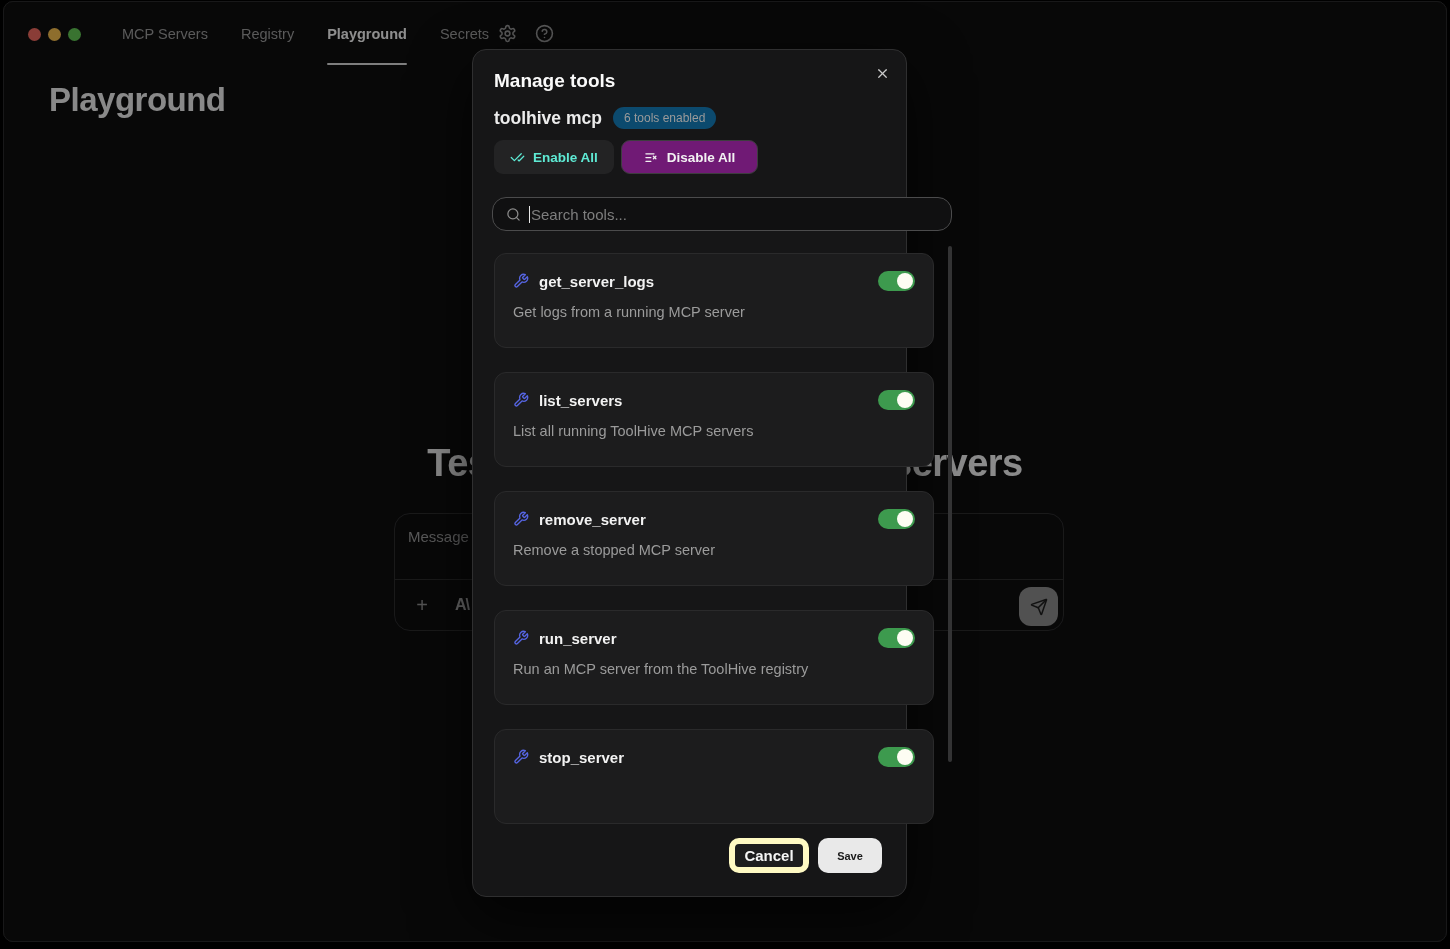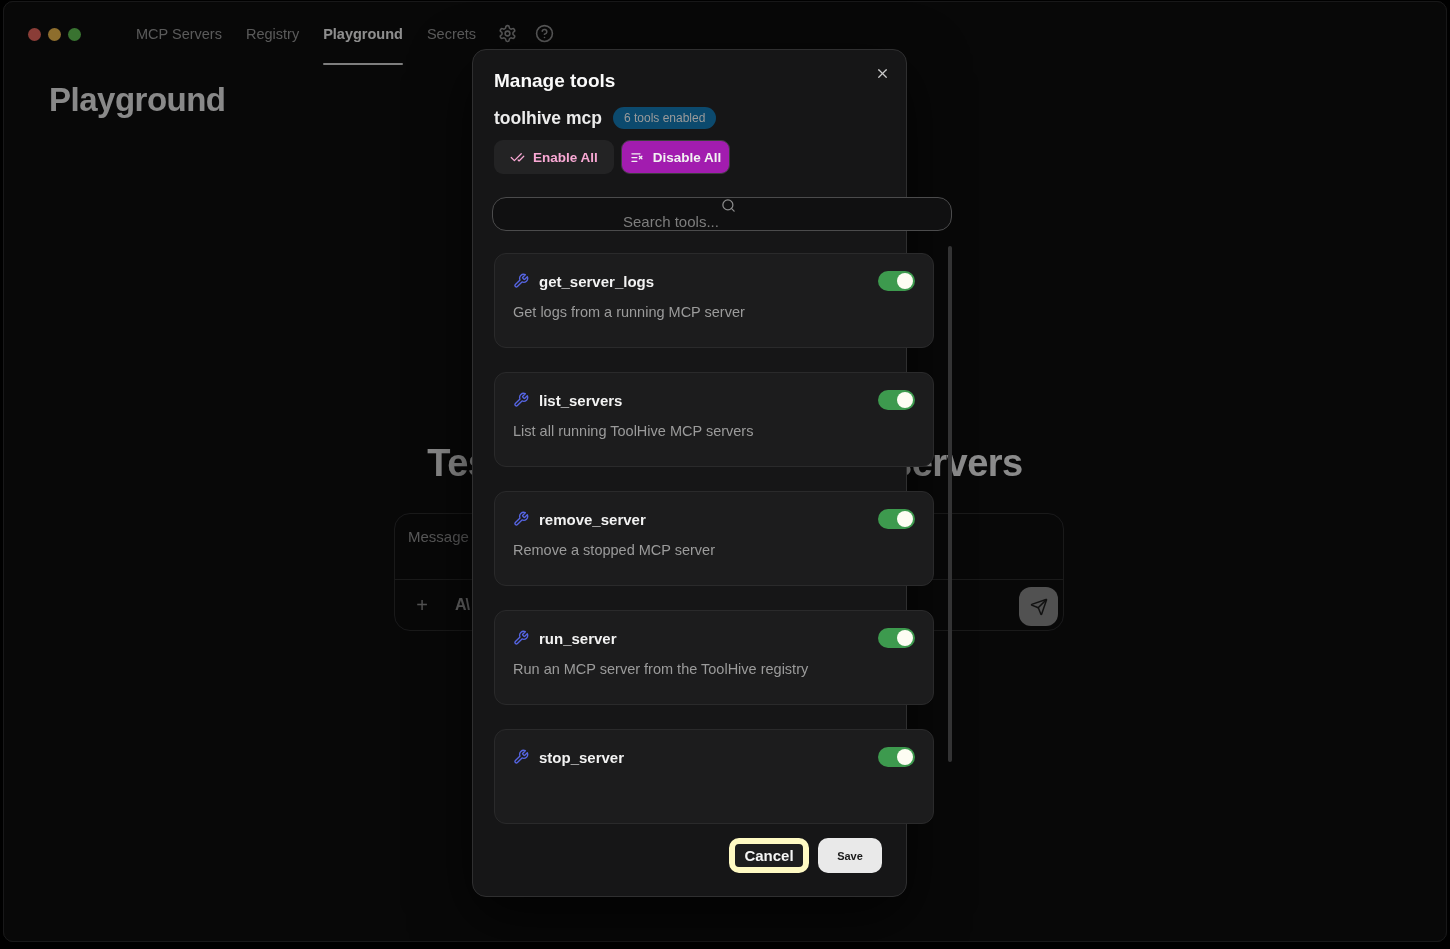--- a/index.html
+++ b/index.html
@@ -9,21 +9,21 @@
 
   
   .window { position:absolute; left:3px; top:1px; right:3px; bottom:7px;
             background:#0e0e0f; border:1px solid #2a2a2b; border-radius:10px; overflow:hidden; }
 
   
   .topbar { position:absolute; left:0; top:0; width:100%; height:63px; }
   .traffic { position:absolute; left:24px; top:26px; display:flex; gap:7px; }
   .traffic span { width:13px; height:13px; border-radius:50%; display:block; }
   .tl-close{ background:#ee6a5f; } .tl-min{ background:#f5bd4f; } .tl-max{ background:#62c654; }
-  .nav { position:absolute; left:132px; top:0; height:63px; display:flex; gap:24px; align-items:center; }
+  .nav { position:absolute; left:118px; top:0; height:63px; display:flex; gap:33px; align-items:center; }
   .nav-item { position:relative; height:63px; display:flex; align-items:center;
               font-size:14.5px; color:#9c9c9c; cursor:default; }
   .nav-item.active { color:#f5f5f5; font-weight:700; }
   .nav-item.active::after { content:""; position:absolute; left:0; right:0; bottom:0;
                             height:2.5px; background:#d9d9d9; border-radius:2px; }
   .topbar-icons { position:absolute; left:492px; top:0; height:63px; display:flex; gap:15px; align-items:center; }
   .icon-btn { width:22px; height:22px; display:flex; align-items:center; justify-content:center; color:#9a9a9a; }
 
   
   .page-title { position:absolute; left:45px; top:79px; font-size:33px; font-weight:700;
@@ -53,27 +53,27 @@
            box-shadow:0 20px 60px rgba(0,0,0,0.7); }
   .mt { position:absolute; left:21px; top:20px; font-size:19px; font-weight:700; color:#fafafa; }
   .close-btn { position:absolute; right:14px; top:13px; width:20px; height:20px; color:#cacaca;
                display:flex; align-items:center; justify-content:center; background:none; border:none; }
   .server-row { position:absolute; left:21px; top:57px; display:flex; align-items:center; gap:11px; }
   .server-name { font-size:17.5px; font-weight:700; color:#ececec; }
   .badge { font-size:12px; color:#9a9a9a; background:#0c4a6e; border-radius:999px; padding:4px 11px; }
   .action-row { position:absolute; left:21px; top:90px; display:flex; gap:7px; }
   .btn-enable-all { display:flex; align-items:center; gap:8px; height:34px; padding:0 16px;
                     background:#232324; border:none; border-radius:9px;
-                    color:#f9a8d4; font-size:13.5px; font-weight:600; }
-  .btn-disable-all { display:flex; align-items:center; gap:8px; height:34px; padding:0 8px;
-                     background:#a21caf; border:1px solid #3d3d3e; border-radius:9px;
+                    color:#5eead4; font-size:13.5px; font-weight:600; }
+  .btn-disable-all { display:flex; align-items:center; gap:8px; height:34px; padding:0 22px;
+                     background:#701a75; border:1px solid #3d3d3e; border-radius:9px;
                      color:#f2f2f2; font-size:13.5px; font-weight:700; }
   .search-wrap { position:absolute; left:19px; top:147px; width:460px; height:34px;
                  border:1.5px solid #4b4b4c; border-radius:14px; background:#101011;
-                 display:flex; align-items:center;flex-direction:column; }
+                 display:flex; align-items:center; }
   .search-icon { margin-left:13px; color:#8c8c8c; display:flex; }
   .caret { width:1px; height:17px; background:#e8e8e8; margin-left:8px; }
   .search-input { flex:1; background:transparent; border:none; outline:none; color:#e5e5e5;
                   font-size:15px; margin-left:1px; font-family:"Liberation Sans", sans-serif; }
   .search-input::placeholder { color:#7e7e7e; }
 
   .tool-viewport { position:absolute; left:21px; top:190px; width:440px; height:587px; overflow:hidden; }
   .tool-list { padding-top:13px; }
   .tool-card { width:440px; height:95px; background:#1c1c1d; border:1px solid #2a2a2b;
                border-radius:12px; margin-bottom:24px; padding:17px 18px; }

